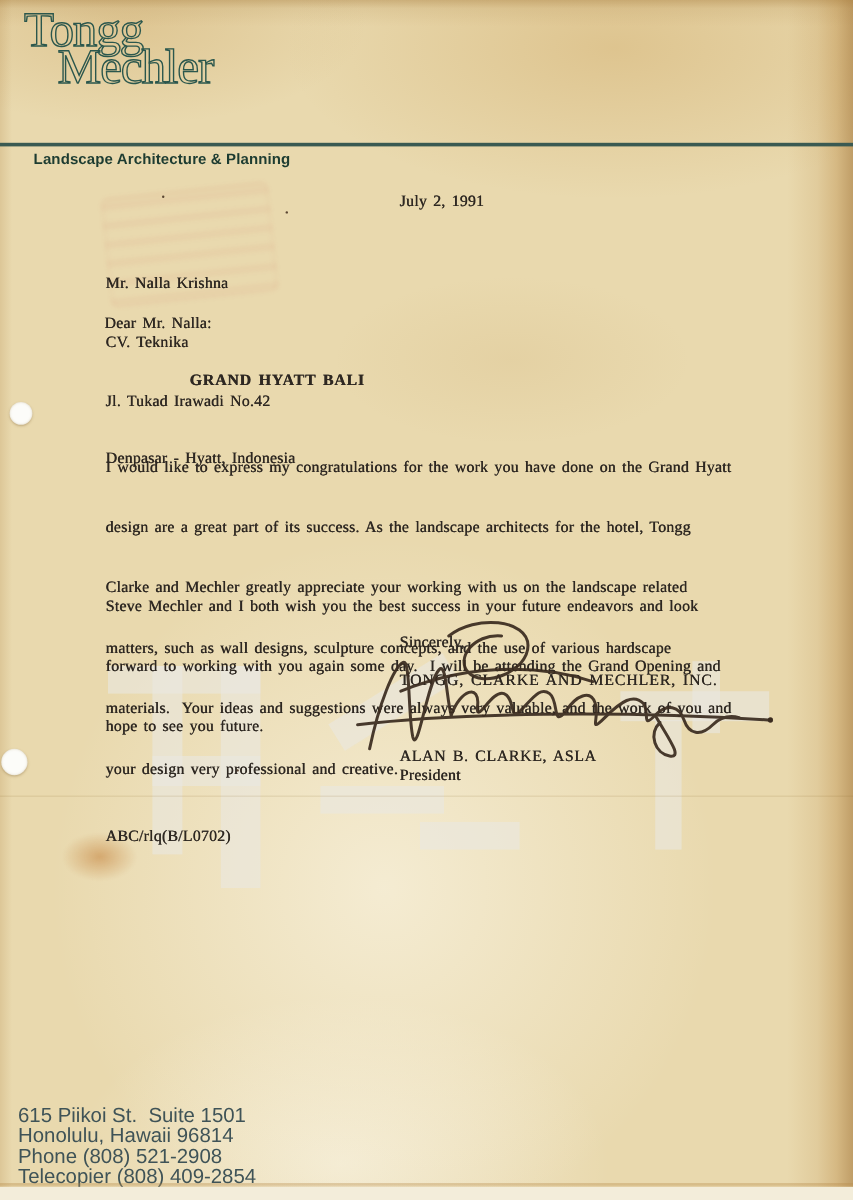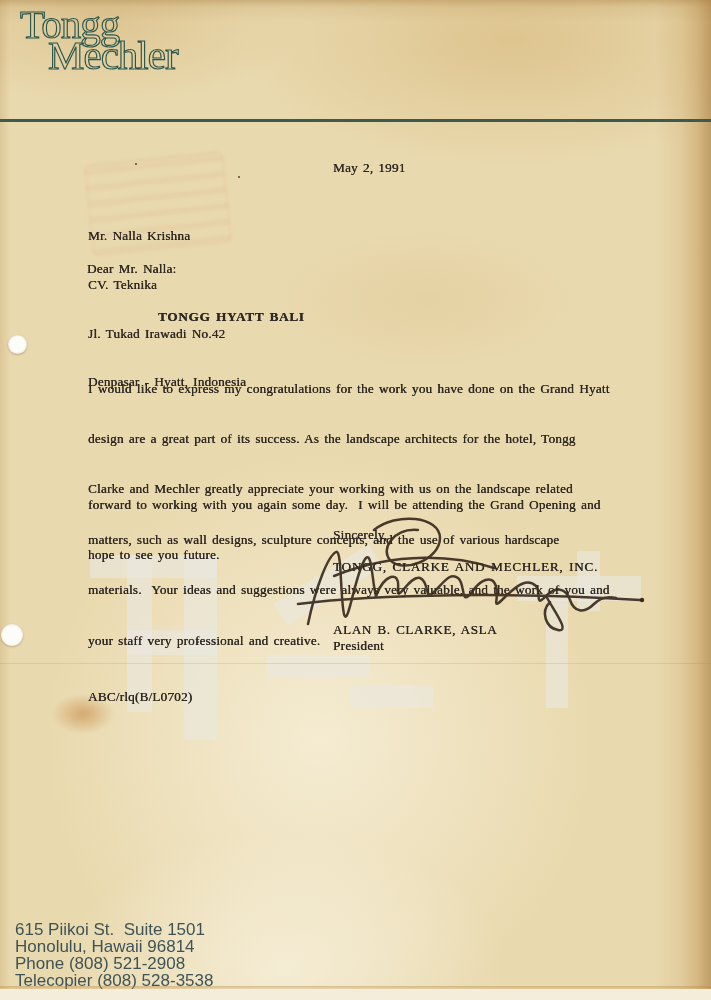--- a/index.html
+++ b/index.html
@@ -94,43 +94,45 @@
   <div class="speck" style="left:197px;top:641px;"></div>
   <div class="speck" style="left:238px;top:176px;"></div>
   <div class="hole hole1"></div>
   <div class="hole hole2"></div>
 
   <div class="logo">
     <div class="logo-line logo-l1">Tongg</div>
     <div class="logo-line logo-l3">Mechler</div>
   </div>
   <div class="rule"></div>
+  <div class="tagline">Landscape Architecture &amp; Planning</div>
 
-  <div class="txt lt date">May 2, 1991</div>
+  <div class="txt lt date">July 2, 1991</div>
 
   <div class="txt lt addr">
     <div class="tline">Mr. Nalla Krishna</div>
     <div class="tline">CV. Teknika</div>
     <div class="tline">Jl. Tukad Irawadi No.42</div>
     <div class="tline">Denpasar - Hyatt, Indonesia</div>
   </div>
 
   <div class="txt lt salutation">Dear Mr. Nalla:</div>
-  <div class="txt lt subject">TONGG HYATT BALI</div>
+  <div class="txt lt subject">GRAND HYATT BALI</div>
 
   <div class="txt lt para1">
     <div class="tline">I would like to express my congratulations for the work you have done on the Grand Hyatt</div>
     <div class="tline">design are a great part of its success. As the landscape architects for the hotel, Tongg</div>
     <div class="tline">Clarke and Mechler greatly appreciate your working with us on the landscape related</div>
     <div class="tline">matters, such as wall designs, sculpture concepts, and the use of various hardscape</div>
     <div class="tline">materials.  Your ideas and suggestions were always very valuable, and the work of you and</div>
-    <div class="tline">your staff very professional and creative.</div>
+    <div class="tline">your design very professional and creative.</div>
   </div>
 
   <div class="txt lt para2">
+    <div class="tline">Steve Mechler and I both wish you the best success in your future endeavors and look</div>
     <div class="tline">forward to working with you again some day.  I will be attending the Grand Opening and</div>
     <div class="tline">hope to see you future.</div>
   </div>
 
   <div class="txt lt closing">Sincerely,</div>
   <div class="txt lt company">TONGG, CLARKE AND MECHLER, INC.</div>
 
   <svg class="sig" width="380" height="122" viewBox="0 0 380 122">
     <g fill="none" stroke="#3a2b1f" stroke-width="2.5" stroke-linecap="round" stroke-linejoin="round" opacity="0.92">
       <path d="M 30,108 C 38,70 50,40 58,36 C 64,33 62,80 66,98 C 70,114 78,52 88,42 C 94,36 94,66 98,80"></path>
@@ -144,17 +146,17 @@
   </svg>
 
   <div class="txt lt signer">ALAN B. CLARKE, ASLA</div>
   <div class="txt lt title">President</div>
   <div class="txt lt ref">ABC/rlq(B/L0702)</div>
 
   <div class="footer">
     <div class="tline">615 Piikoi St.  Suite 1501</div>
     <div class="tline">Honolulu, Hawaii 96814</div>
     <div class="tline">Phone (808) 521-2908</div>
-    <div class="tline">Telecopier (808) 528-3538</div>
+    <div class="tline">Telecopier (808) 409-2854</div>
   </div>
 
   <div class="scan-strip"></div>
 </div>
 
 </body></html>

